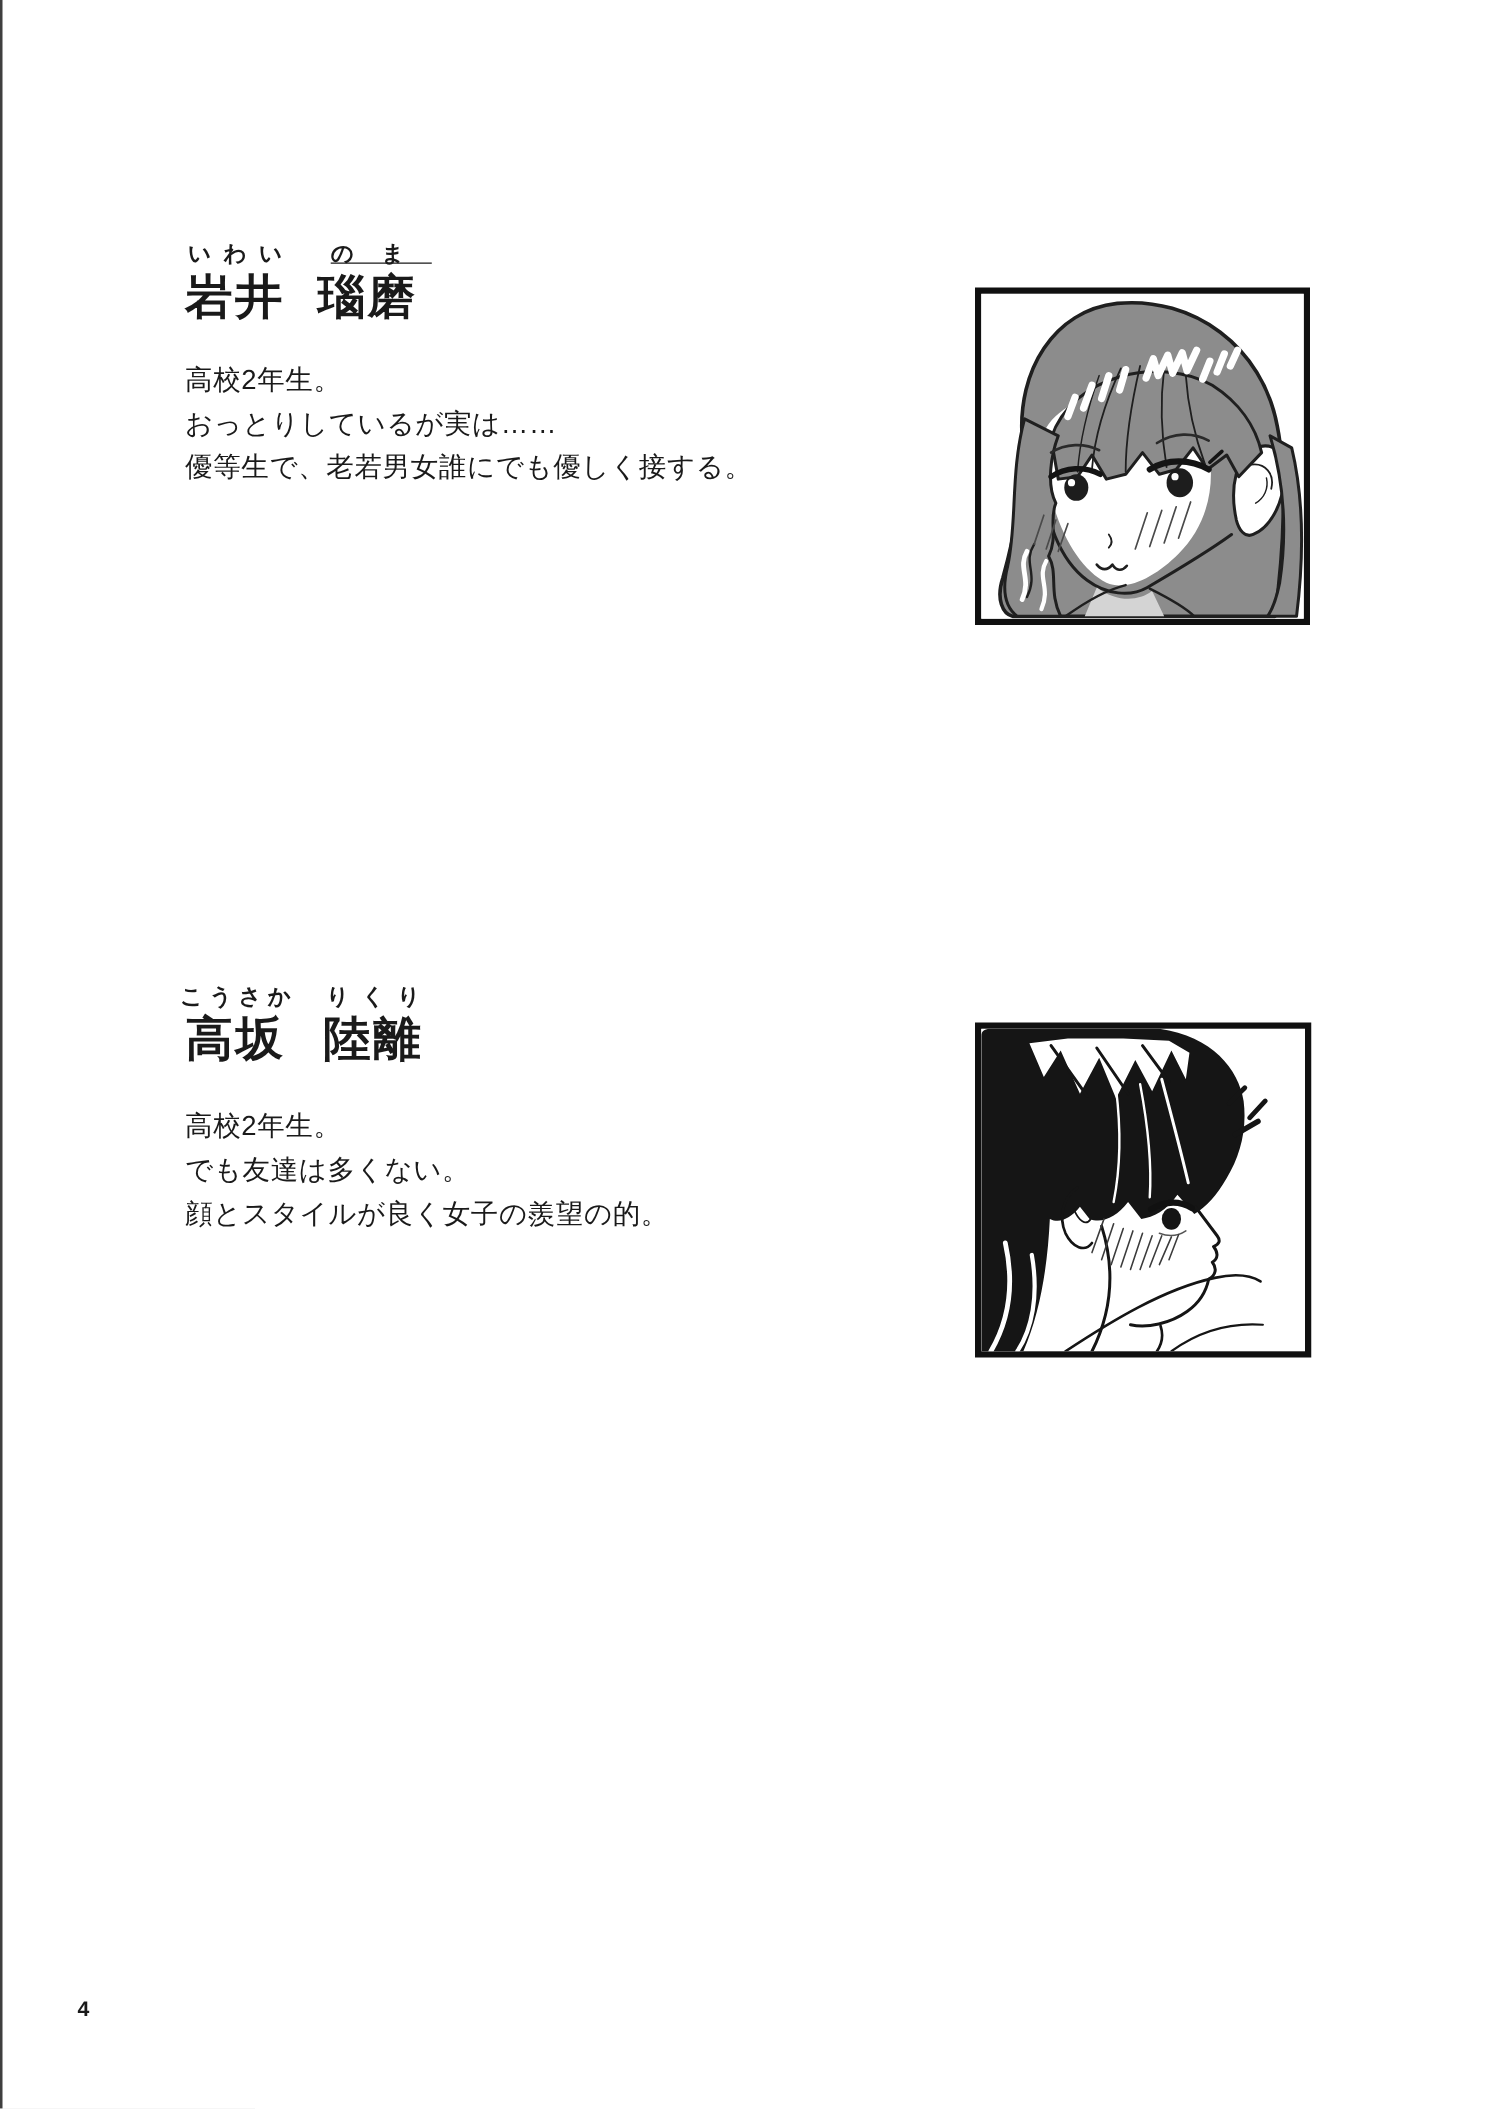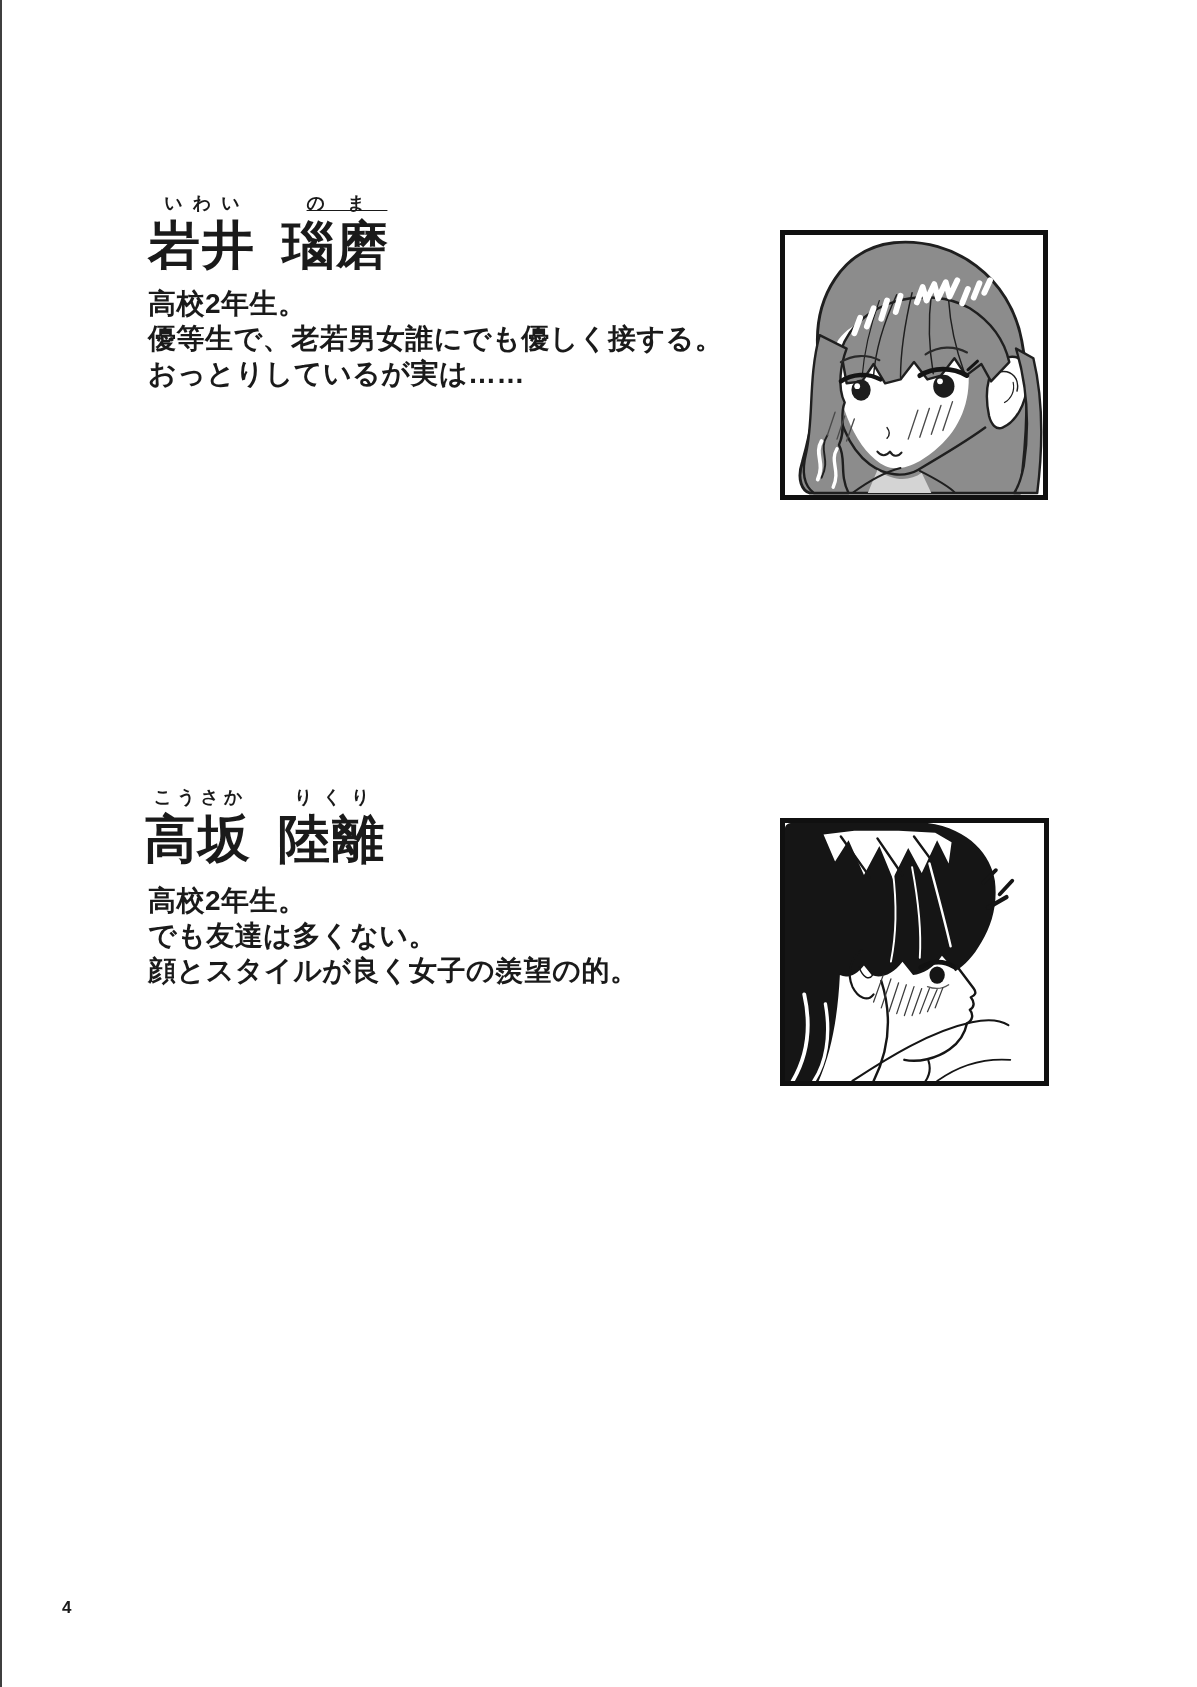--- a/index.html
+++ b/index.html
@@ -10,28 +10,28 @@
     background:#ffffff;
     color:#1a1a1a;
     font-family:"Liberation Sans","DejaVu Sans",sans-serif;
     overflow:hidden;
   }
   .scan-edge { position:absolute; left:0; top:0; width:2px; height:100%; background:#3f3f3f; }
 
   .name-block { position:absolute; display:flex; gap:26px; }
   .name-part { display:flex; flex-direction:column; align-items:center; }
   .furigana { font-size:18px; font-weight:600; line-height:1; margin-bottom:7px; white-space:nowrap; }
-  .kanji { font-size:52px; font-weight:800; line-height:1; letter-spacing:2px; white-space:nowrap; }
+  .kanji { font-size:38px; font-weight:800; line-height:1; letter-spacing:2px; white-space:nowrap; }
   .ls10 { letter-spacing:10px; margin-right:-10px; }
   .ls22 { letter-spacing:22px; margin-right:-22px;text-decoration:underline; }
   .ls5  { letter-spacing:5px;  margin-right:-5px; }
 
   .text-block { position:absolute; }
   .desc-line, .stat-line {
-    font-size:28px; font-weight:700; line-height:35px;
+    font-size:22px; font-weight:400; line-height:35px;
     letter-spacing:0.5px; white-space:nowrap;
   }
 
   #name1 { left:148px; top:194px; }
   #desc1 { left:148px; top:286px; }
   #stats1 { left:148px; top:427px; }
   #name2 { left:144px; top:788px; }
   #desc2 { left:148px; top:883px; }
   #stats2 { left:148px; top:1055px; }
 
@@ -59,22 +59,22 @@
       <span class="kanji">岩井</span>
     </div>
     <div class="name-part">
       <span class="furigana ls22">のま</span>
       <span class="kanji">瑙磨</span>
     </div>
   </div>
 
   <div class="text-block" id="desc1">
     <div class="desc-line">高校2年生。</div>
+    <div class="desc-line">おっとりしているが実は……</div>
     <div class="desc-line">優等生で、老若男女誰にでも優しく接する。</div>
-    <div class="desc-line">おっとりしているが実は……</div>
   </div>
 
 
   <div class="portrait-frame" id="portrait1">
     <svg viewBox="0 0 268 270" preserveAspectRatio="none" xmlns="http://www.w3.org/2000/svg">
       <rect width="268" height="270" fill="#ffffff"></rect>
       <g stroke-linecap="round" stroke-linejoin="round" fill="none">
 
         <path d="M113,8 C60,14 30,64 34,120 C36,160 28,200 18,236 C12,254 18,266 26,268 L244,268 C252,210 254,150 246,110 C234,44 176,2 113,8 Z" fill="#8c8c8c" stroke="#1f1f1f" stroke-width="3"></path>
 

